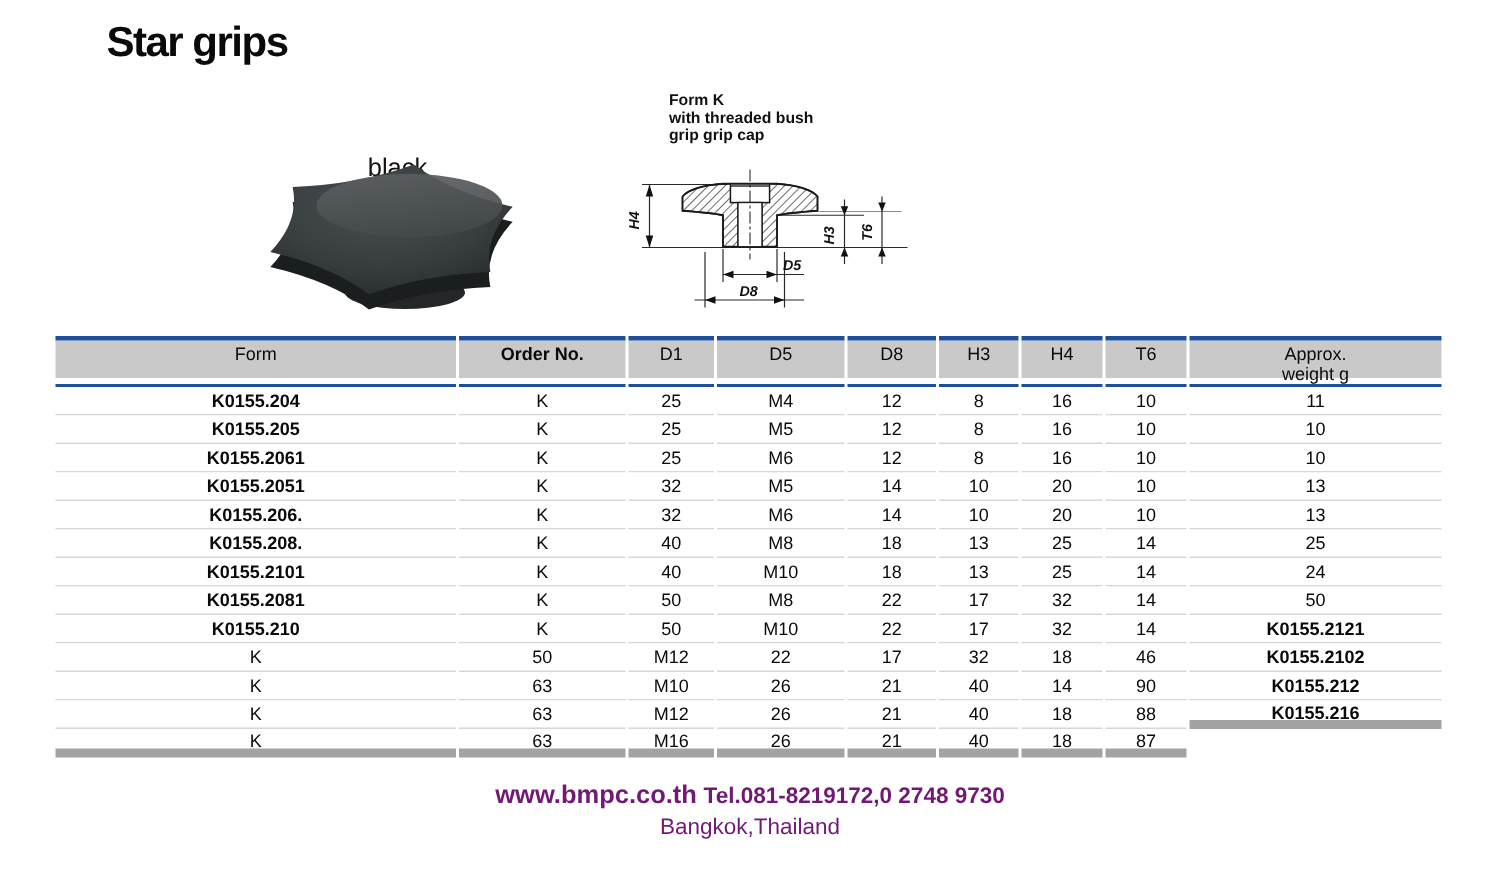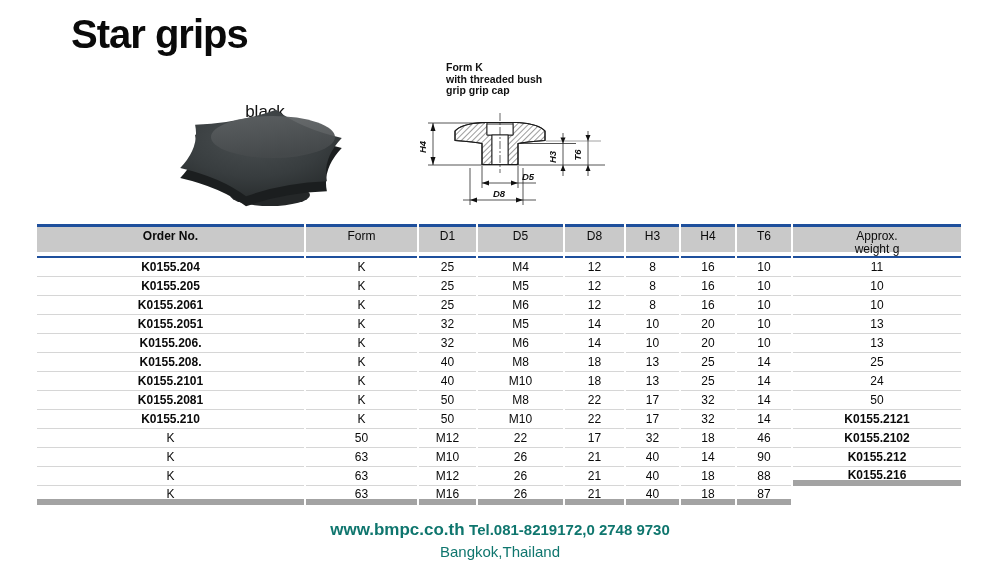--- a/index.html
+++ b/index.html
@@ -3,21 +3,21 @@
 <meta charset="utf-8">
 <style>
   * { margin:0; padding:0; box-sizing:border-box; }
   html,body { background:#ffffff; }
   body {
     width:1000px; height:587px; position:relative; overflow:hidden;
     font-family:"Liberation Sans", sans-serif; color:#000;
   }
   .page-title {
     position:absolute; left:71px; top:12px;
-    font-size:40px; font-weight:bold; letter-spacing:-1px; color:#0a0a0a;
+    font-size:28px; font-weight:bold; letter-spacing:-1px; color:#0a0a0a;
   }
   .color-label {
     position:absolute; left:205px; top:63px; width:120px; text-align:center;
     font-size:17px; color:#111;margin-top:39px;
   }
   .photo-wrap { position:absolute; left:172px; top:100px; width:190px; height:112px; }
   .drawing-caption {
     position:absolute; left:446px; top:62px;
     font-size:10.5px; font-weight:bold; line-height:11.5px; color:#111;
   }
@@ -40,21 +40,21 @@
   }
   .th.c0 { font-weight:bold; }
   .td {
     height:19px; line-height:18px; font-size:12px; text-align:center;
     border-bottom:1px solid #d6d6d6; background:#ffffff; color:#0a0a0a;
   }
   .td.c0 { font-weight:bold; }
   .td.lastrow { border-bottom:6px solid #a3a3a3; line-height:16px; }
 
   .footer {
-    position:absolute; left:0; top:520px; width:1000px; text-align:center; color:#0f766e;
+    position:absolute; left:0; top:520px; width:1000px; text-align:center; color:#701a75;
   }
   .footer .site  { font-size:17px; font-weight:bold; }
   .footer .phone { font-size:15px; font-weight:bold; }
   .footer .city  { font-size:15px; font-weight:normal; margin-top:3px; }
 
   svg text.dim {
     font-family:"Liberation Sans", sans-serif; font-style:italic; font-weight:bold;
     font-size:9.5px; fill:#111;
   }
 </style>
@@ -145,22 +145,22 @@
 
     <text class="dim" x="21" y="47" text-anchor="middle" transform="rotate(-90 21 47)">H4</text>
     <text class="dim" x="151" y="57" text-anchor="middle" transform="rotate(-90 151 57)">H3</text>
     <text class="dim" x="176" y="55" text-anchor="middle" transform="rotate(-90 176 55)">T6</text>
     <text class="dim" x="123" y="80" text-anchor="middle">D5</text>
     <text class="dim" x="94" y="97" text-anchor="middle">D8</text>
   </svg>
 </div>
 
 <div class="spec-table">
+    <div class="th c1">Form</div>
     <div class="th c0">Order No.</div>
-    <div class="th c1">Form</div>
     <div class="th c2">D1</div>
     <div class="th c3">D5</div>
     <div class="th c4">D8</div>
     <div class="th c5">H3</div>
     <div class="th c6">H4</div>
     <div class="th c7">T6</div>
     <div class="th c8">Approx.
 weight g</div>
     <div class="td c0">K0155.204</div>
     <div class="td c1">K</div>

